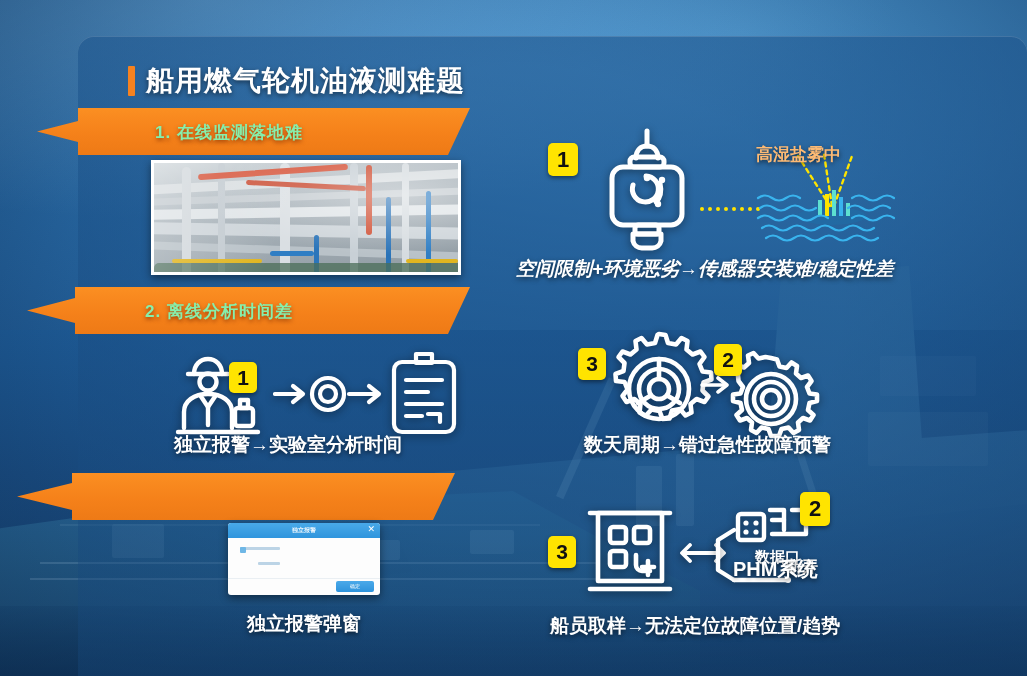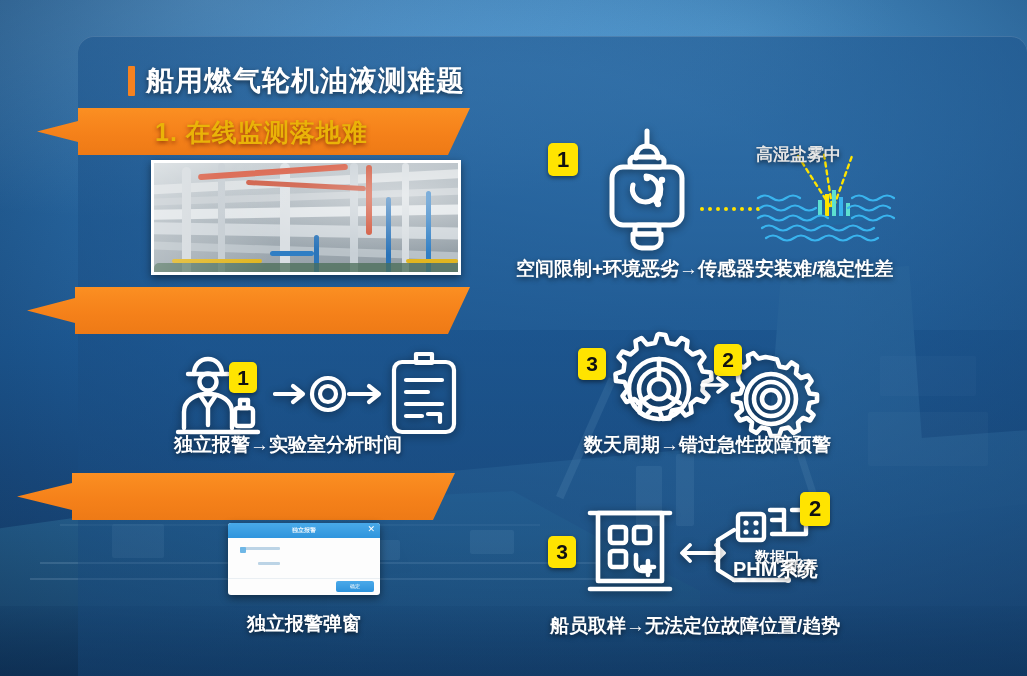--- a/index.html
+++ b/index.html
@@ -48,21 +48,21 @@
   #title .tick{width:7px;height:30px;background:#f68220;border-radius:1px;}
   #title .ttxt{color:#ffffff;font-size:28px;font-weight:bold;letter-spacing:1px;
       text-shadow:0 2px 5px rgba(0,0,0,.55);}
 
   
   .band{position:absolute;height:47px;display:block;}
   .band .arrow{position:absolute;left:0;top:0;height:47px;
       background:linear-gradient(180deg,#fb8f22 0%,#f5811a 55%,#ee7a16 100%);
       filter:drop-shadow(0 2px 4px rgba(0,0,0,.35));}
   .band .label{position:absolute;left:118px;top:50%;transform:translateY(-50%);
-      color:#eab308;font-size:25px;font-weight:bold;letter-spacing:1px;white-space:nowrap;
+      color:#86efac;font-size:17px;font-weight:bold;letter-spacing:1px;white-space:nowrap;
       text-shadow:0 2px 4px rgba(120,40,0,.75);}
 
   #band1{left:37px;top:108px;width:433px;}
   #band1 .arrow{width:433px;
      clip-path:polygon(41px 0,433px 0,411px 47px,41px 47px,41px 47px,41px 34px,0 23.5px,41px 13px);}
   #band2{left:27px;top:287px;width:443px;}
   #band2 .arrow{width:443px;
      clip-path:polygon(48px 0,443px 0,421px 47px,48px 47px,48px 36px,0 23.5px,48px 11px);}
   #band3{left:17px;top:473px;width:438px;}
   #band3 .arrow{width:438px;
@@ -206,45 +206,46 @@
     <i style="left:56px"></i>
 </div>
 
 <div id="rays">
   <svg width="80" height="56" viewBox="0 0 80 56" fill="none" stroke="#ffe400" stroke-width="2.4" stroke-dasharray="4 4" stroke-linecap="round">
     <line x1="40" y1="54" x2="8" y2="4"></line>
     <line x1="42" y1="54" x2="34" y2="2"></line>
     <line x1="44" y1="54" x2="62" y2="4"></line>
   </svg>
 </div>
-<div class="cap cap-sm" style="left:756px;top:143px;color:#e5e5e5;font-size:17px;">高湿盐雾中</div>
+<div class="cap cap-sm" style="left:756px;top:143px;color:#fdba74;font-size:17px;">高湿盐雾中</div>
 
 <div id="sea">
   <svg width="150" height="66" viewBox="0 0 150 66" fill="none" stroke="#39b4ee" stroke-width="2.2" stroke-linecap="round">
     <ellipse cx="76" cy="38" rx="34" ry="9" fill="#1f6fa8" stroke="none" opacity=".55"></ellipse>
     <rect x="62" y="22" width="4" height="16" fill="#5de0d0" stroke="none"></rect>
     <rect x="69" y="16" width="4" height="22" fill="#ffe400" stroke="none"></rect>
     <rect x="76" y="12" width="4" height="26" fill="#5de0d0" stroke="none"></rect>
     <rect x="83" y="19" width="4" height="19" fill="#39b4ee" stroke="none"></rect>
     <rect x="90" y="25" width="4" height="13" fill="#5de0d0" stroke="none"></rect>
     <path d="M2 20q7-5 14 0t14 0 14 0"></path>
     <path d="M4 30q7-5 14 0t14 0 14 0 14 0"></path>
     <path d="M2 40q7-5 14 0t14 0 14 0 14 0 14 0"></path>
     <path d="M6 50q7-5 14 0t14 0 14 0 14 0 14 0 14 0 14 0 14 0"></path>
     <path d="M10 60q7-5 14 0t14 0 14 0 14 0 14 0 14 0 14 0 14 0"></path>
     <path d="M96 20q7-5 14 0t14 0 14 0"></path>
     <path d="M92 30q7-5 14 0t14 0 14 0"></path>
     <path d="M96 40q7-5 14 0t14 0 14 0"></path>
   </svg>
 </div>
 
-<div class="cap cap-lg" style="left:516px;top:256px;">空间限制+环境恶劣→传感器安装难/稳定性差</div>
+<div class="cap cap-lg" style="left:516px;top:256px;font-style:italic;">空间限制+环境恶劣→传感器安装难/稳定性差</div>
 
 <div class="band" id="band2">
   <div class="arrow"></div>
+  <div class="label">2. 离线分析时间差</div>
 </div>
 
 <div class="ico" style="left:172px;top:352px;">
   <svg width="94" height="88" viewBox="0 0 94 88" fill="none" stroke="#ffffff" stroke-width="4.4" stroke-linecap="round" stroke-linejoin="round">
     <path d="M16 22h40"></path>
     <path d="M22 22c0-9 6-15 14-15s14 6 14 15"></path>
     <circle cx="36" cy="30" r="8.5"></circle>
     <path d="M12 76v-16c0-11 10-18 24-18s24 7 24 18v16"></path>
     <path d="M28 43l8 12 8-12"></path>
     <path d="M36 55v18"></path>

